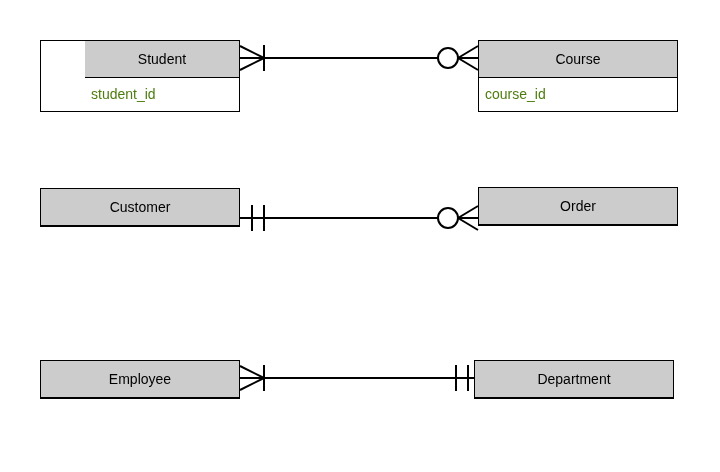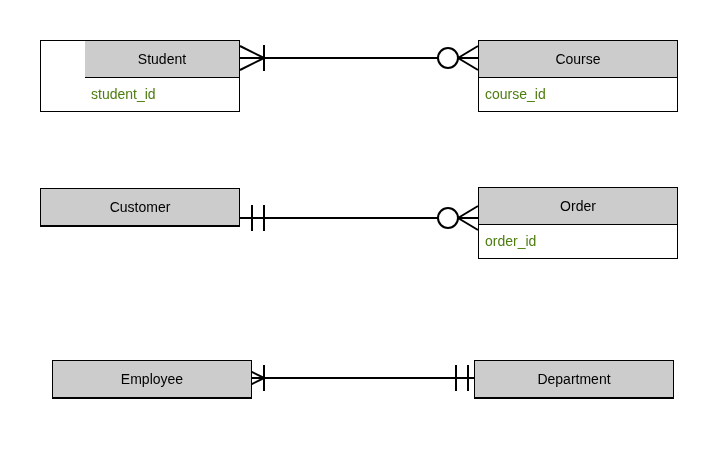--- a/index.html
+++ b/index.html
@@ -120,24 +120,23 @@
     <div class="entity-header">Course</div>
     <div class="entity-attr">course_id</div>
   </div>
 
   <div class="entity" style="left:40px; top:188px;">
     <div class="entity-header">Customer</div>
   </div>
 
   <div class="entity" style="left:478px; top:187px;">
     <div class="entity-header">Order</div>
-    <div class="entity-attr">order_id</div>
   </div>
 
-  <div class="entity" style="left:52px; top:360px;">
+  <div class="entity" style="left:40px; top:360px;">
     <div class="entity-header">Employee</div>
   </div>
 
   <div class="entity" style="left:474px; top:360px;">
     <div class="entity-header">Department</div>
   </div>
 
 </div>
 
 </body></html>

